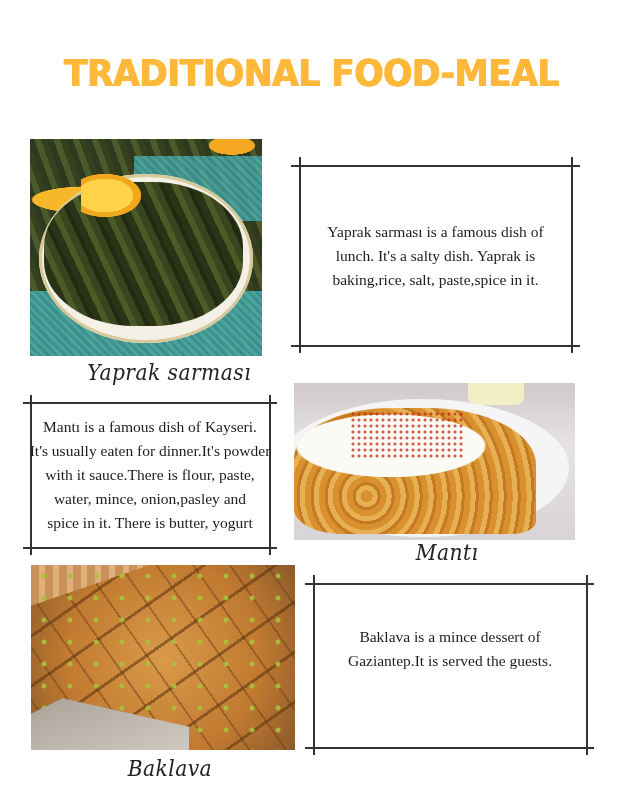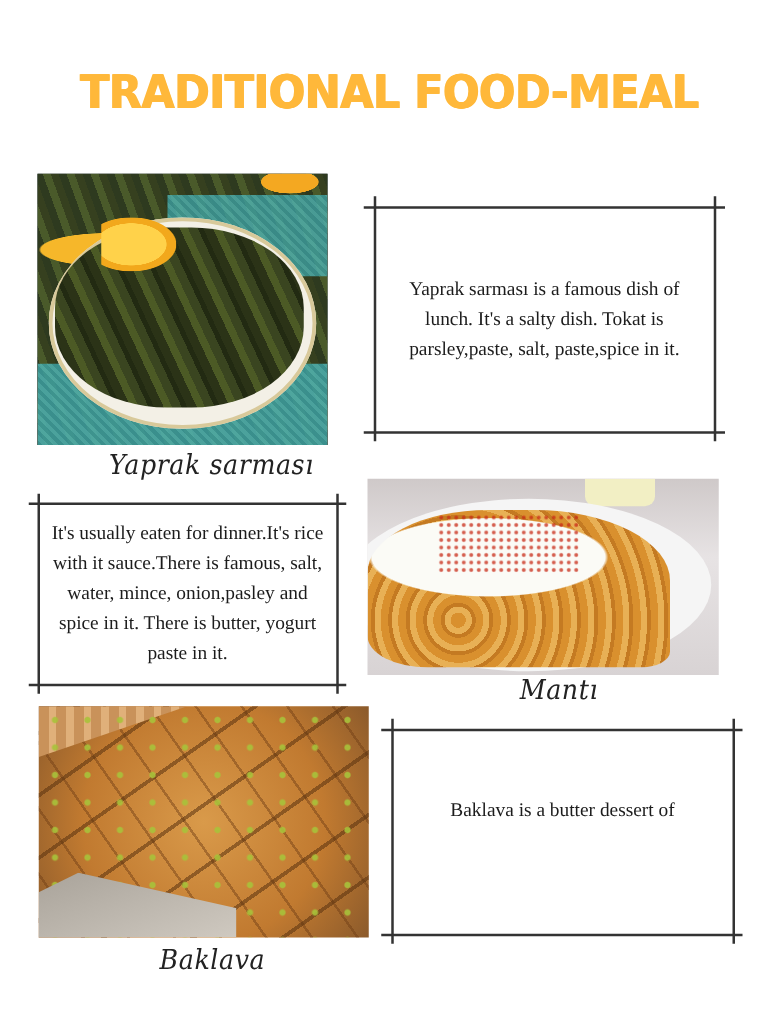--- a/index.html
+++ b/index.html
@@ -120,38 +120,38 @@
 <div class="caption cap-sarma">Yaprak sarması</div>
 
 <div class="frame f1">
   <div class="h top"></div>
   <div class="h bot"></div>
   <div class="v l"></div>
   <div class="v r"></div>
   <div class="txt">
     <div>
       <span>Yaprak sarması is a famous dish of</span>
-      <span>lunch. It's a salty dish. Tokat is</span>
-      <span>parsley,paste, salt, paste,spice in it.</span>
+      <span>lunch. It's a salty dish. Yaprak is</span>
+      <span>baking,rice, salt, paste,spice in it.</span>
     </div>
   </div>
 </div>
 
 <div class="frame f2">
   <div class="h top"></div>
   <div class="h bot"></div>
   <div class="v l"></div>
   <div class="v r"></div>
   <div class="txt">
     <div>
-      <span>It's usually eaten for dinner.It's rice</span>
-      <span>with it sauce.There is famous, salt,</span>
+      <span>Mantı is a famous dish of Kayseri.</span>
+      <span>It's usually eaten for dinner.It's powder</span>
+      <span>with it sauce.There is flour, paste,</span>
       <span>water, mince, onion,pasley and</span>
       <span>spice in it. There is butter, yogurt</span>
-      <span>paste in it.</span>
     </div>
   </div>
 </div>
 
 <div class="photo photo-manti" title="Mantı dumplings topped with yogurt and red pepper flakes">
   <div class="glass"></div>
   <div class="plate"></div>
   <div class="pile"></div>
   <div class="spice"></div>
 </div>
@@ -164,16 +164,17 @@
 </div>
 <div class="caption cap-baklava">Baklava</div>
 
 <div class="frame f3">
   <div class="h top"></div>
   <div class="h bot"></div>
   <div class="v l"></div>
   <div class="v r"></div>
   <div class="txt">
     <div>
-      <span>Baklava is a butter dessert of</span>
+      <span>Baklava is a mince dessert of</span>
+      <span>Gaziantep.It is served the guests.</span>
     </div>
   </div>
 </div>
 
 </body></html>

